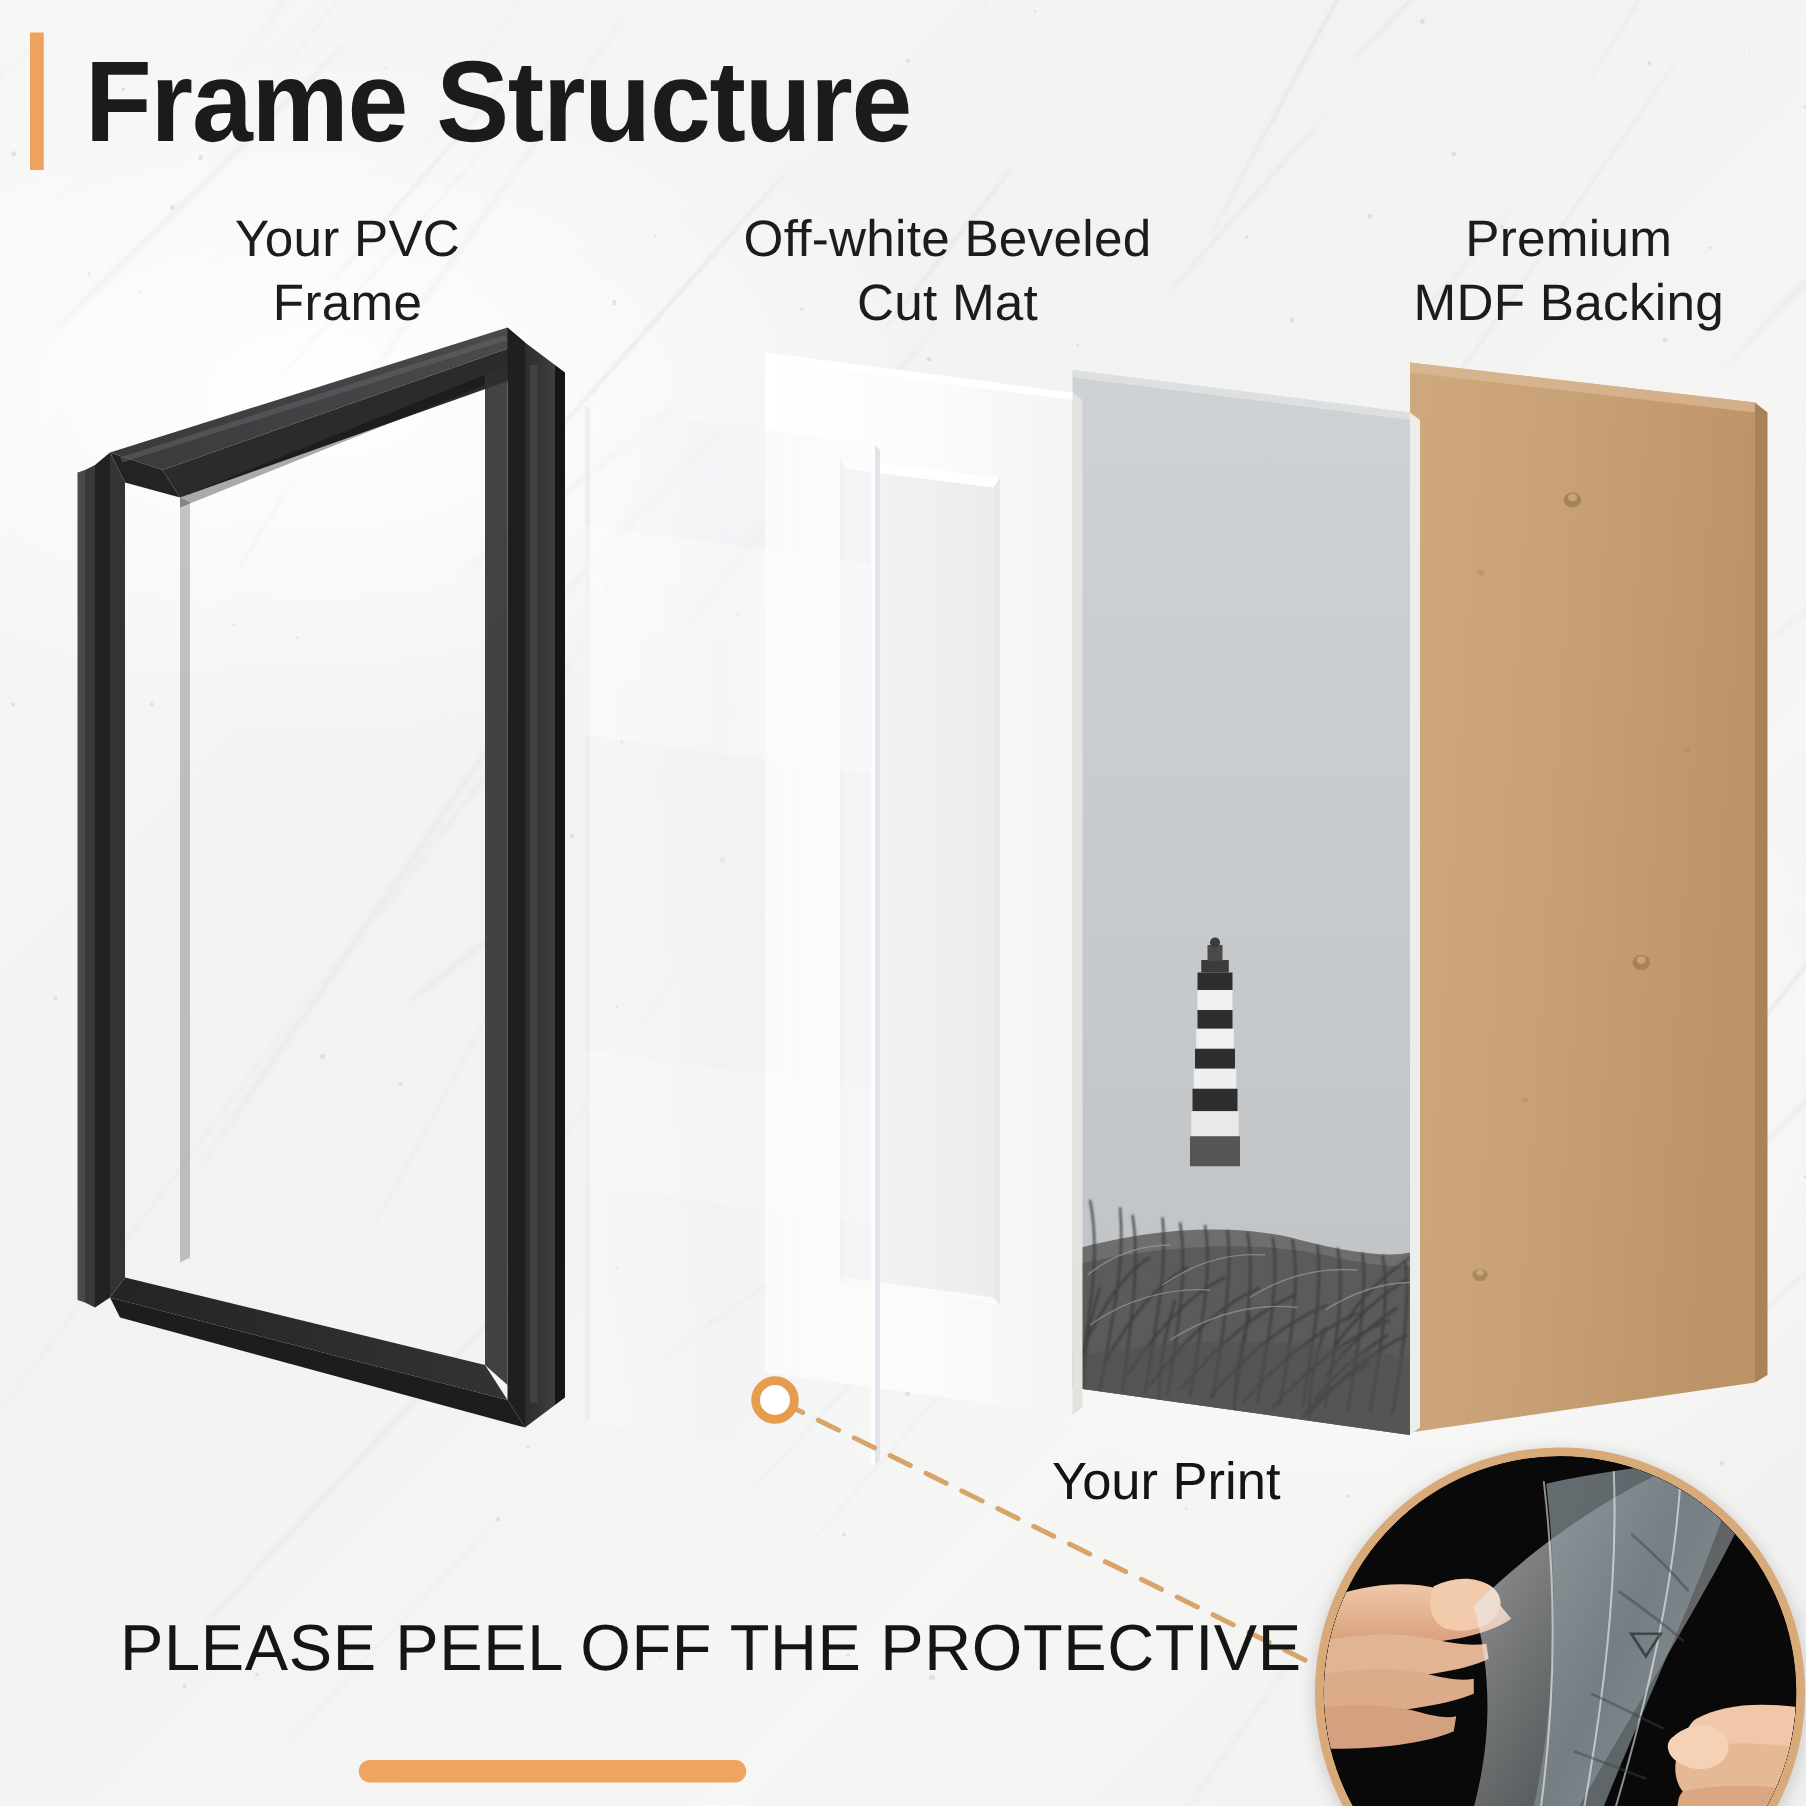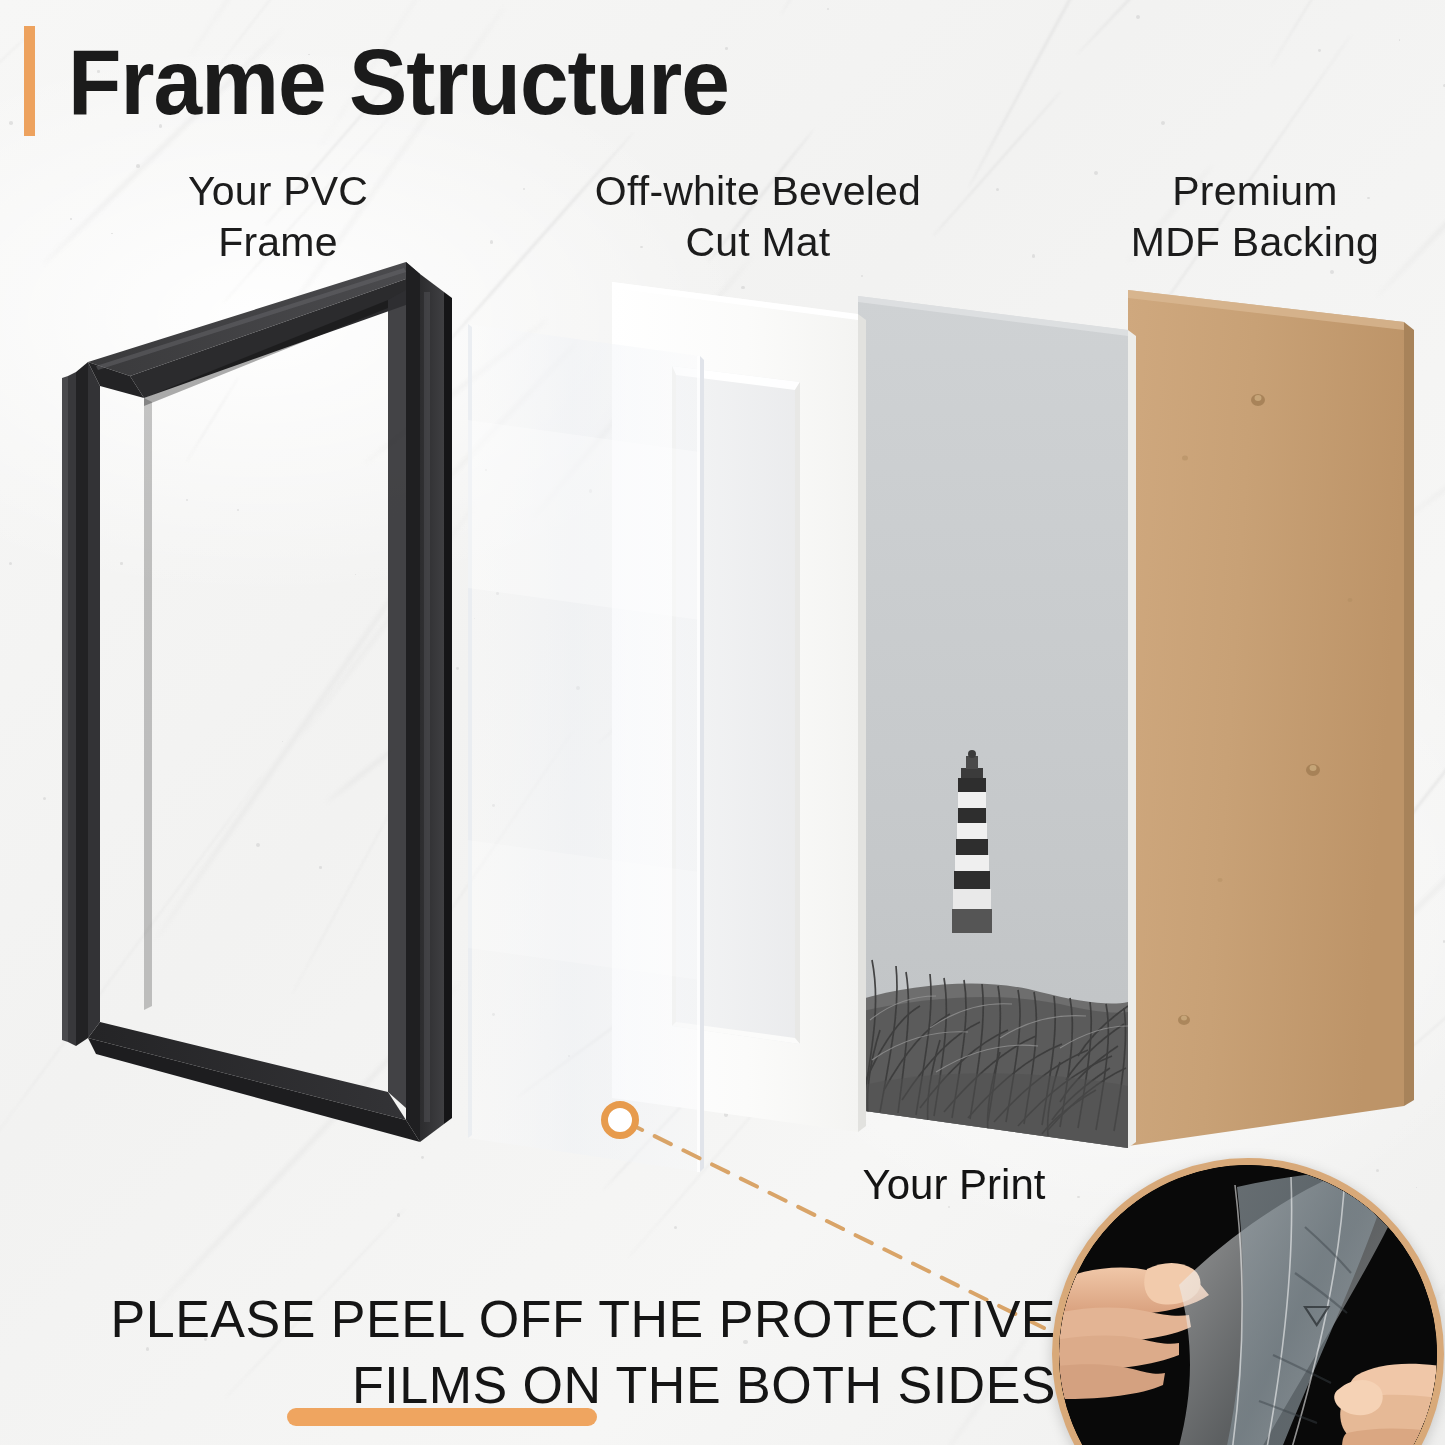--- a/index.html
+++ b/index.html
@@ -57,29 +57,29 @@
   .botlabel{
     position:absolute;
     text-align:center;
     font-size:40px;line-height:50px;
     color:#141414;
     font-family:"Liberation Sans Narrow","Liberation Sans",sans-serif;
     font-weight:400;
     white-space:pre-line;
   }
   #label-plexi{left:250px;top:1148px;width:580px;letter-spacing:.3px;}
-  #label-print{left:824px;top:1160px;width:260px;font-family:"Liberation Sans",sans-serif;font-size:42px;}
+  #label-print{left:803px;top:1160px;width:260px;font-family:"Liberation Sans",sans-serif;font-size:42px;}
 
   
   #warning{
     position:absolute;left:96px;top:1286px;width:960px;
     font-family:"Liberation Sans Narrow","Liberation Sans",sans-serif;
     font-size:52px;line-height:66px;
     color:#151515;
-    text-align:right;
+    text-align:left;
     letter-spacing:.5px;
     z-index:30;
   }
   #warn-line2{position:relative;display:inline-block;}
   #warn-underline{
     position:absolute;left:287px;top:1408px;width:310px;height:18px;
     background:#efa560;border-radius:9px;z-index:25;
   }
 
   
@@ -463,21 +463,20 @@
   <div class="toplabel" id="label-mdf" style="white-space:pre-line">Premium
 MDF Backing</div>
   <div class="toplabel" id="label-mat" style="white-space:pre-line">Off-white Beveled
 Cut Mat</div>
 
   <div class="botlabel" id="label-print">Your Print</div>
 
   <div id="warn-underline"></div>
   <div id="warning">
     <div>PLEASE PEEL OFF THE PROTECTIVE</div>
-    <div id="warn-line2">FILMS ON THE BOTH SIDES</div>
   </div>
 
   <div id="inset-circle">
     <div id="inset-inner">
       <svg viewBox="0 0 378 378" width="378" height="378" xmlns="http://www.w3.org/2000/svg">
         <defs>
           <linearGradient id="gFilm1" x1="0" y1="0" x2="1" y2="1">
             <stop offset="0%" stop-color="#ffffff" stop-opacity=".62"></stop>
             <stop offset="50%" stop-color="#cfd6da" stop-opacity=".42"></stop>
             <stop offset="100%" stop-color="#eaf0f3" stop-opacity=".55"></stop>

